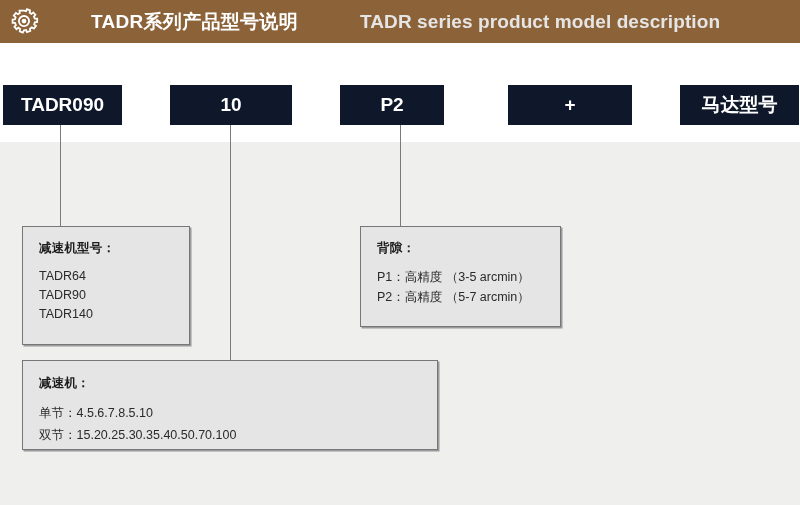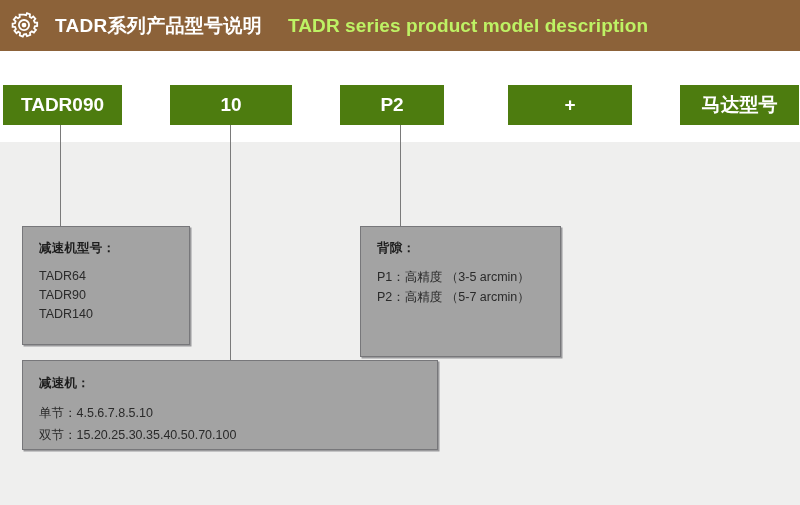--- a/index.html
+++ b/index.html
@@ -15,24 +15,25 @@
     position: relative;
     background: #ffffff;
   }
 
   
   .header-bar {
     position: absolute;
     left: 0;
     top: 0;
     width: 800px;
-    height: 51px;
+    height: 43px;
     background: #8C6239;
     display: flex;
     align-items: center;
+    gap: 36px;
   }
 
   .gear-icon {
     margin-left: 9px;
     width: 30px;
     height: 30px;
     flex: 0 0 auto;
     display: block;
   }
 
@@ -40,21 +41,21 @@
     margin-left: 16px;
     color: #ffffff;
     font-size: 19px;
     font-weight: bold;
     letter-spacing: 0.3px;
     white-space: nowrap;
   }
 
   .header-title-en {
     margin-left: 26px;
-    color: #bef264;
+    color: #e5e5e5;
     font-size: 19px;
     font-weight: bold;
     letter-spacing: 0.1px;
     white-space: nowrap;
   }
 
   
   .gray-panel {
     position: absolute;
     left: 0;
@@ -62,21 +63,21 @@
     width: 800px;
     height: 363px;
     background: #efefee;
   }
 
   
   .code-box {
     position: absolute;
     top: 85px;
     height: 40px;
-    background: #4d7c0f;
+    background: #0f172a;
     color: #ffffff;
     font-size: 19px;
     font-weight: bold;
     display: flex;
     align-items: center;
     justify-content: center;
     white-space: nowrap;
   }
 
   .code-box.b0 { left: 3px;   width: 119px; }
@@ -91,28 +92,28 @@
     width: 1px;
     background: #7a7a7a;
   }
   .connector.c0 { left: 60px;  top: 125px; height: 102px; }
   .connector.c1 { left: 230px; top: 125px; height: 236px; }
   .connector.c2 { left: 400px; top: 125px; height: 102px; }
 
   
   .info-box {
     position: absolute;
-    background: #a3a3a3;
+    background: #e5e5e5;
     border: 1px solid #77777a;
     box-shadow: 1.5px 1.5px 0 0 #9a9a9c;
     padding: 13px 0 0 16px;
   }
 
   .info-box.reducer-model { left: 22px;  top: 226px; width: 168px; height: 119px; }
-  .info-box.backlash      { left: 360px; top: 226px; width: 201px; height: 131px; }
+  .info-box.backlash      { left: 360px; top: 226px; width: 201px; height: 101px; }
   .info-box.ratio         { left: 22px;  top: 360px; width: 416px; height: 90px;  padding-top: 14px; }
 
   .info-title {
     font-size: 12.5px;
     font-weight: bold;
     color: #1d1d1d;
     margin-bottom: 10px;
     letter-spacing: 0.2px;
     white-space: nowrap;
   }

